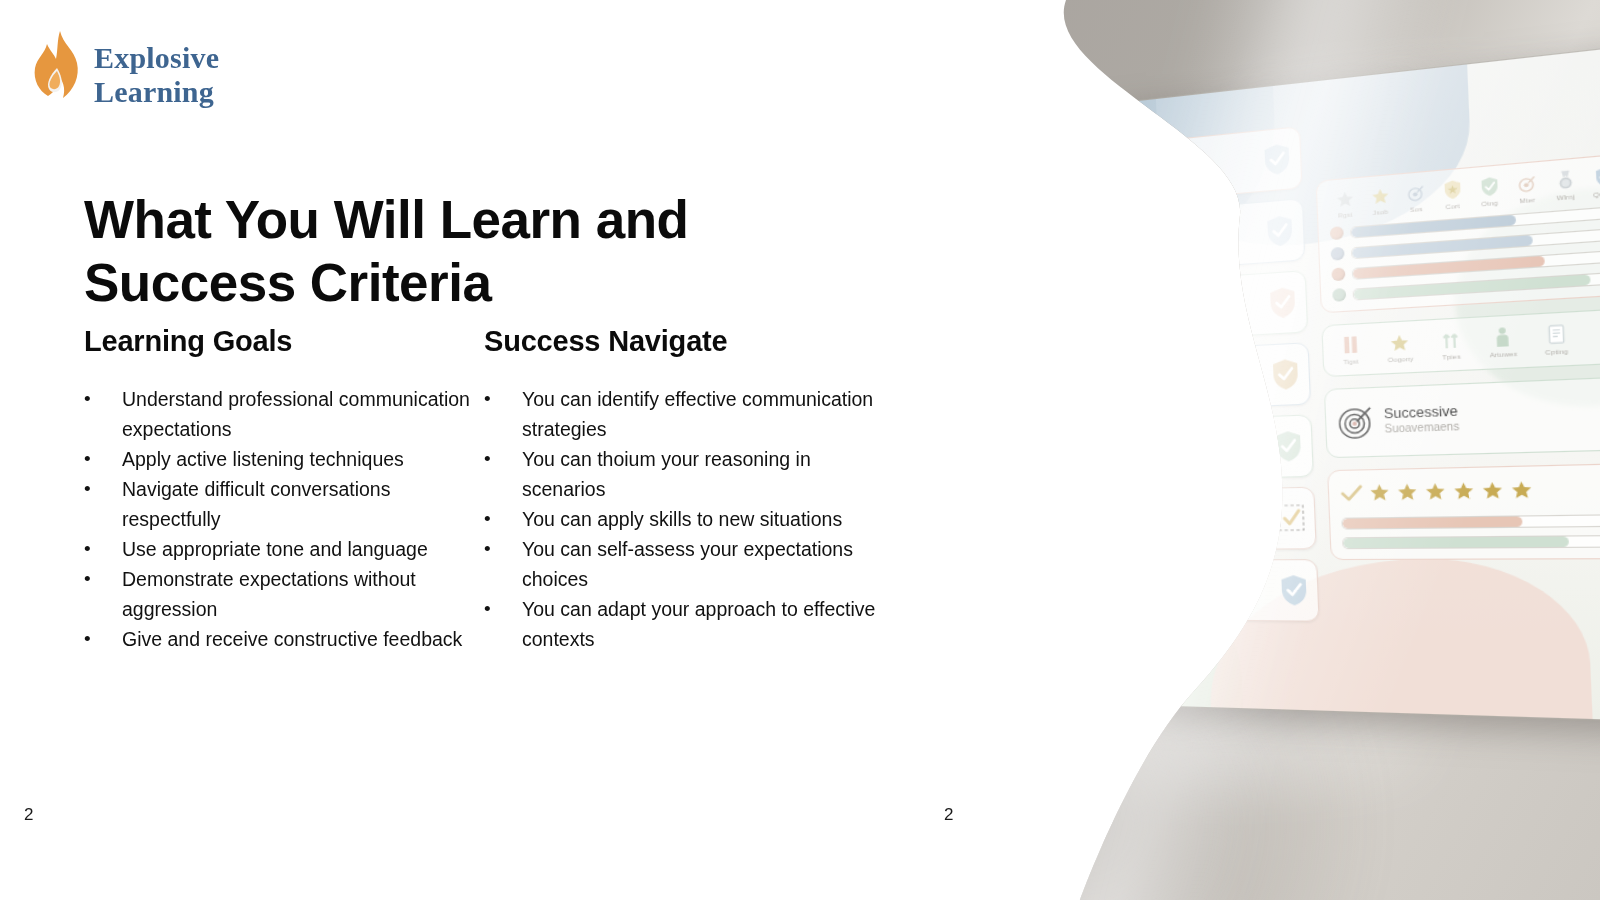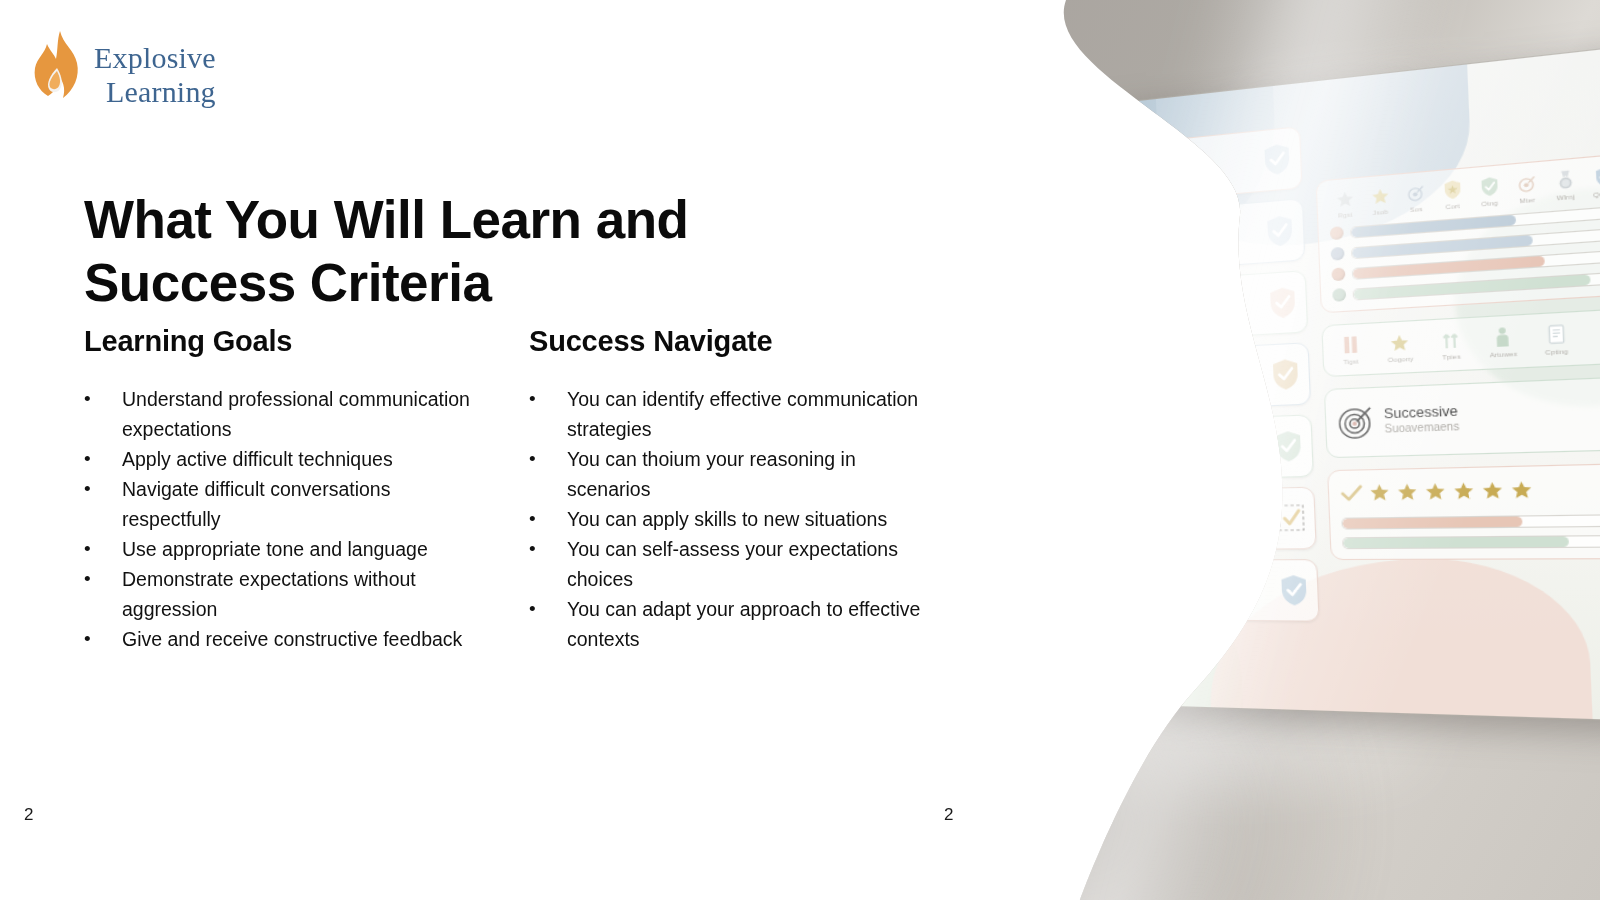--- a/index.html
+++ b/index.html
@@ -31,28 +31,28 @@
     align-items: center;
     gap: 10px;
   }
   .logo-flame {
     width: 54px;
     height: 80px;
     flex: none;
   }
   .logo-text {
     font-family: "Liberation Serif", serif;
-    font-weight: normal;
+    font-weight: bold;
     color: #3e6590;
     font-size: 30px;
     line-height: 1.12;
     letter-spacing: .2px;
     margin-top: 9px;
   }
-  .logo-text .l2 { display: block; text-align: right; }
+  .logo-text .l2 { display: block; }
 
   
   .title {
     position: absolute;
     left: 84px;
     top: 152px;
     width: 640px;
     font-size: 53px;
     line-height: 1.19;
     font-weight: bold;
@@ -60,21 +60,20 @@
     letter-spacing: -0.5px;
   }
 
   
   .columns {
     position: absolute;
     left: 84px;
     top: 325px;
     width: 850px;
     display: flex;
-    gap: 45px;
   }
   .col { width: 400px; }
   .col-heading {
     font-size: 29px;
     font-weight: bold;
     color: #0b0b0b;
     margin: 0 0 26px 0;
     letter-spacing: -0.2px;
   }
   .bullets {
@@ -393,21 +392,21 @@
 
     <div class="col">
       <div class="col-heading">Learning Goals</div>
       <ul class="bullets">
         <li class="bullet">
           <span class="dot">•</span>
           <span class="btext">Understand professional communication expectations</span>
         </li>
         <li class="bullet">
           <span class="dot">•</span>
-          <span class="btext">Apply active difficult techniques</span>
+          <span class="btext">Apply active listening techniques</span>
         </li>
         <li class="bullet">
           <span class="dot">•</span>
           <span class="btext">Navigate difficult conversations respectfully</span>
         </li>
         <li class="bullet">
           <span class="dot">•</span>
           <span class="btext">Use appropriate tone and language</span>
         </li>
         <li class="bullet">

